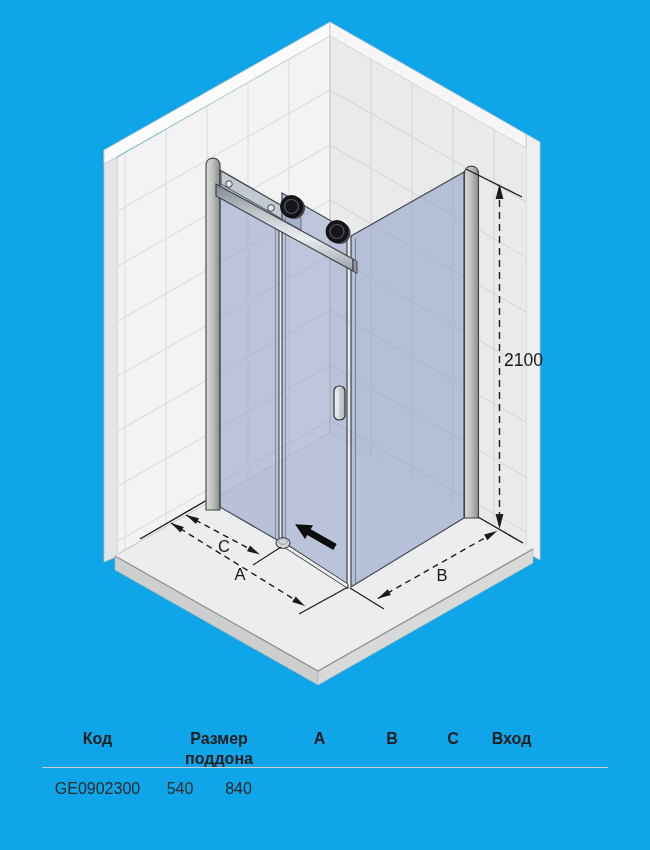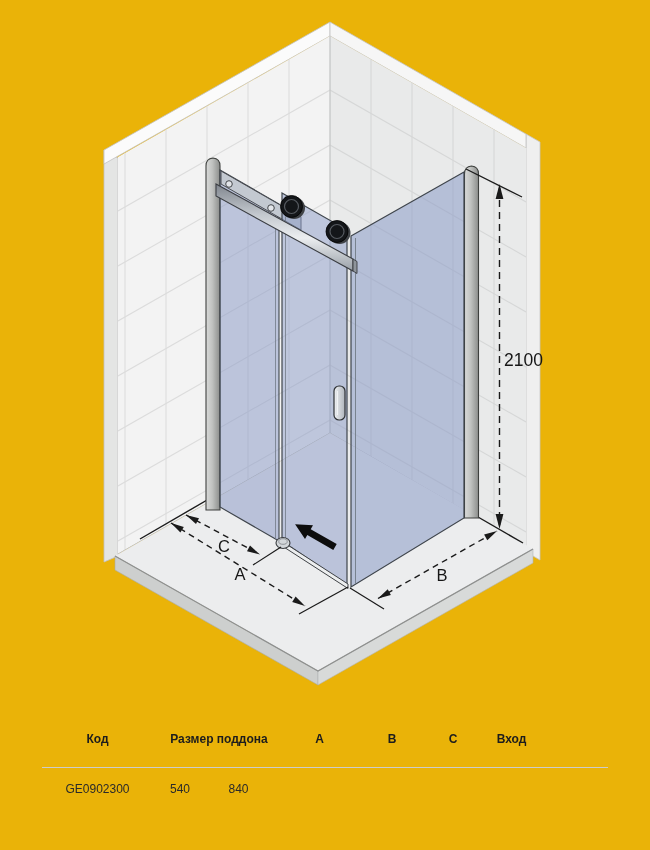--- a/index.html
+++ b/index.html
@@ -1,21 +1,21 @@
 <!DOCTYPE html>
 <html><head>
 <meta charset="utf-8">
 <style>
   html,body{margin:0;padding:0;background:#fff;}
-  .page{position:relative;width:650px;height:850px;background:#eab308;overflow:hidden;
+  .page{position:relative;width:650px;height:850px;background:#0ea5e9;overflow:hidden;
         font-family:"Liberation Sans",sans-serif;}
   .diagram-svg{position:absolute;left:0;top:0;}
   .spec-table{position:absolute;left:0;top:0;width:650px;height:850px;pointer-events:none;}
   .trow{position:absolute;left:40px;width:570px;display:flex;}
-  .trow .cell{text-align:center;color:#1d1d1d;font-size:12px;line-height:20px;}
+  .trow .cell{text-align:center;color:#1d1d1d;font-size:16px;line-height:20px;}
   .trow.thead .cell{font-weight:bold;}
   .trow.tvals .cell{color:#2a2a2a;}
   .c0{width:115px}.c1{width:128px}.c2{width:73px}.c3{width:72px}.c4{width:50px}.c5{width:67px}
   .rule{position:absolute;left:42px;top:767px;width:566px;height:1px;background:#cccccc;}
   text{font-family:"Liberation Sans",sans-serif;}
 </style>
 </head>
 <body>
 
 <div class="page">

